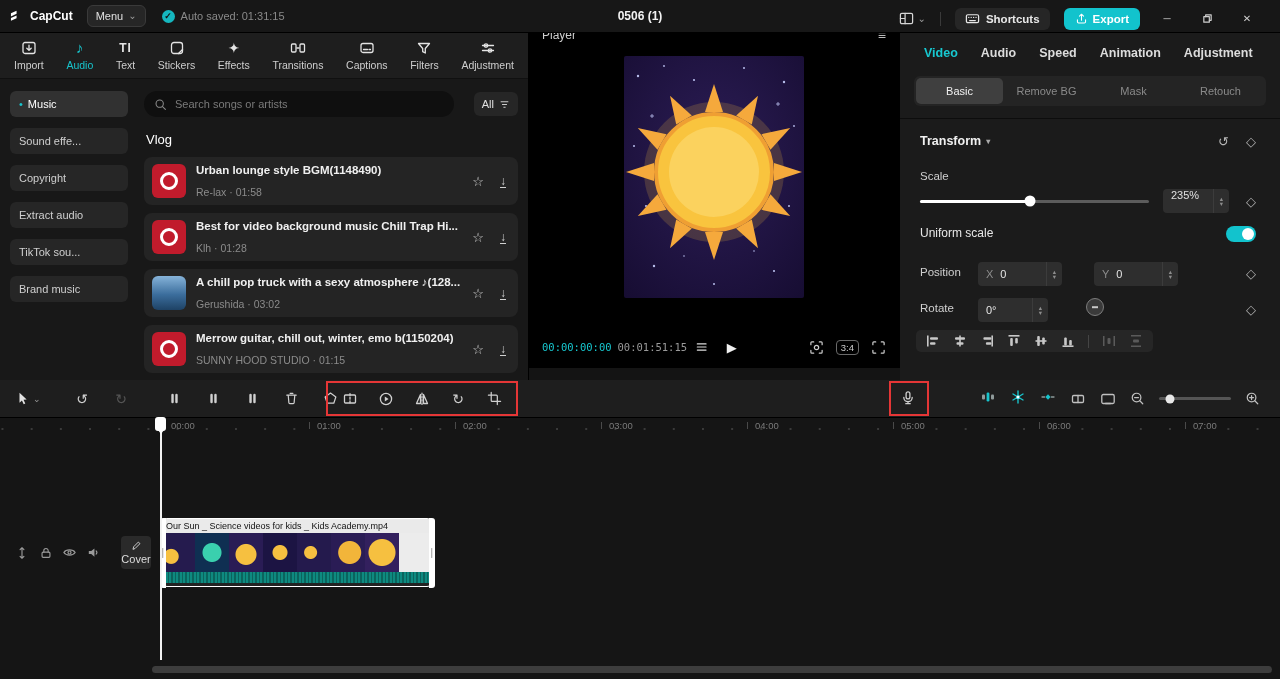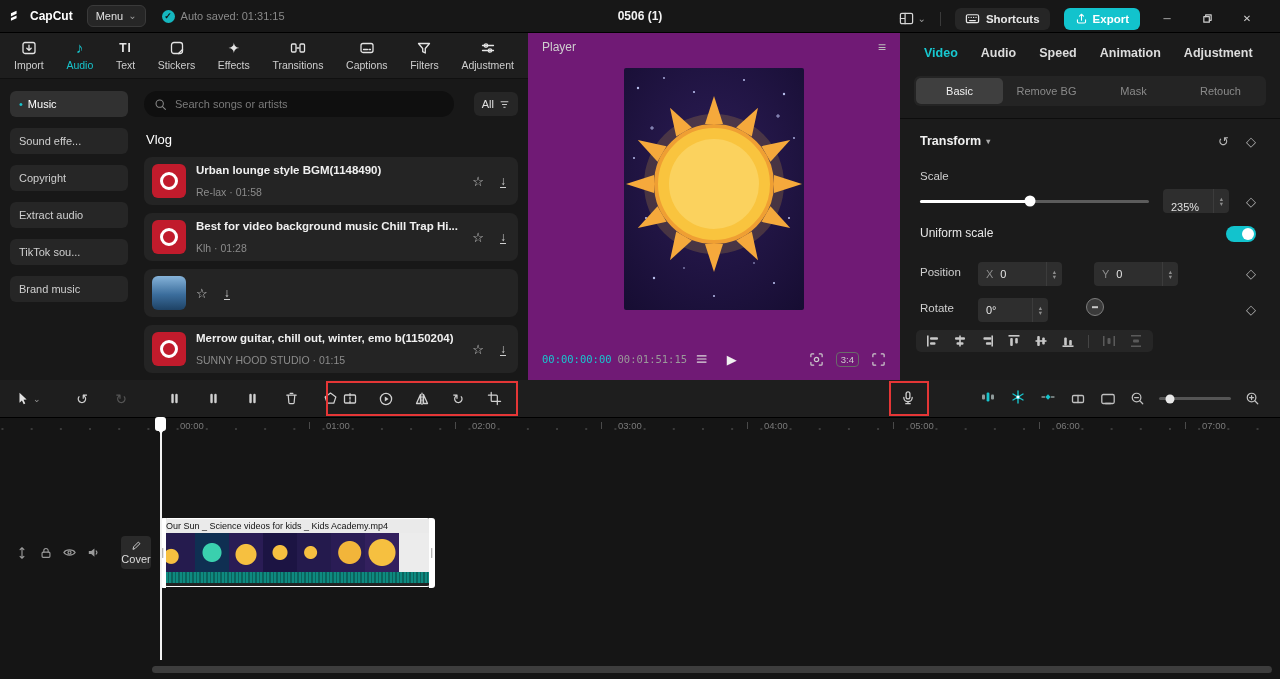--- a/index.html
+++ b/index.html
@@ -56,21 +56,21 @@
   .art.red{background:#c11b2c}
   .art.red::after{content:"";position:absolute;inset:8px;border:3.5px solid #fff;border-radius:50%}
   .art.photo{background:linear-gradient(180deg,#86b3d9 0%,#3b6d9c 55%,#1e4265 100%)}
   .song-info{flex:1;min-width:0}
   .song-title{font-size:11.5px;color:#f0f0f0;font-weight:bold;white-space:nowrap;overflow:hidden;text-overflow:ellipsis}
   .song-meta{font-size:10.5px;color:#8b8b8b;margin-top:10px}
   .song-actions{display:flex;gap:16px;color:#d0d0d0;font-size:13px;align-items:center}
   .dlg{border-bottom:1.5px solid currentColor;line-height:12px;font-size:12px}
 
   
-  .player{position:absolute;top:32px;left:528px;width:372px;height:348px;background:#701a75;border-right:1px solid #84cc16}
+  .player{position:absolute;top:20px;left:528px;width:372px;height:348px;background:#000000;border-right:1px solid #84cc16}
   .player-h{height:30px;display:flex;align-items:center;justify-content:space-between;padding:0 14px;
             color:#cfcfcf;font-size:12px}
   .pmenu{font-size:14px;color:#bbb}
   .stage{position:absolute;top:36px;left:96px;width:180px;height:242px;border-radius:2px;overflow:hidden}
   .pcontrols{position:absolute;left:0;right:0;top:312px;height:30px;display:flex;align-items:center;padding:0 14px}
   .times{display:flex;gap:6px;font-family:"DejaVu Sans Mono",monospace;font-size:10.5px}
   .time-cur{color:#17c8d0}.time-tot{color:#9a9a9a}
   .pc-mid{position:absolute;left:50%;transform:translateX(-46%);display:flex;gap:18px;align-items:center;color:#ddd}
   .play-g{font-size:13px;color:#f0f0f0}
   .pc-right{margin-left:auto;display:flex;gap:12px;align-items:flex-start;color:#ccc}
@@ -85,21 +85,21 @@
   .subtab.active{background:#3f3f3f;color:#f0f0f0}
   .insp-div{position:absolute;left:0;right:0;top:86px;height:1px;background:#0d0d0d}
   .t-head{position:absolute;left:20px;top:102px;display:flex;align-items:center;gap:5px;font-size:12.5px;font-weight:bold;color:#f0f0f0}
   .t-head .caret{font-size:8px;color:#aaa}
   .t-actions{position:absolute;right:24px;top:102px;display:flex;gap:17px;color:#b5b5b5;font-size:13px}
   .ins-lbl{position:absolute;left:20px;font-size:11.5px;color:#cfcfcf}
   .scale-row{position:absolute;top:156px;left:20px;right:24px;height:26px;display:flex;align-items:center}
   .slider{flex:1;position:relative;height:3px;background:#5c5c5c;border-radius:2px;margin-right:14px}
   .slider .fill{position:absolute;left:0;top:0;bottom:0;width:48%;background:#fff;border-radius:2px}
   .slider .thumb{position:absolute;left:48%;top:50%;transform:translate(-50%,-50%);width:11px;height:11px;border-radius:50%;background:#fff}
-  .valuebox{width:58px;height:24px;background:#2e2e2e;border-radius:4px;display:flex;align-items:flex-end;
+  .valuebox{width:58px;height:24px;background:#2e2e2e;border-radius:4px;display:flex;align-items:flex-start;
             font-size:11px;color:#e0e0e0;padding-left:8px}
   .stepper{margin-left:auto;width:15px;height:100%;display:flex;flex-direction:column;align-items:center;justify-content:center;
            color:#8d8d8d;font-size:6.5px;line-height:5.5px;border-left:1px solid #3c3c3c}
   .kf{color:#b5b5b5;font-size:13px;margin-left:17px}
   .uniform-lbl{position:absolute;left:20px;top:194px;font-size:12px;color:#e8e8e8}
   .toggle{position:absolute;right:24px;top:194px;width:30px;height:16px;border-radius:8px;background:#12c3cd}
   .toggle::after{content:"";position:absolute;right:2px;top:2px;width:12px;height:12px;background:#fff;border-radius:50%}
   .axisbox{position:absolute;height:24px;background:#2e2e2e;border-radius:4px;display:flex;align-items:center;
            padding-left:8px;font-size:11px;gap:7px}
   .axis-l{color:#8d8d8d}
@@ -124,21 +124,21 @@
   .mic-btn{position:absolute;left:894px;top:6px;width:28px;height:24px;display:flex;align-items:center;justify-content:center;color:#d0d0d0}
   .tb-right{position:absolute;right:14px;top:0;height:37px;display:flex;align-items:center;gap:14px;color:#c0c0c0}
   .zslider{position:relative;width:72px;height:3px;background:#555;border-radius:2px}
   .zslider .thumb{position:absolute;left:15%;top:50%;transform:translate(-50%,-50%);width:9px;height:9px;border-radius:50%;background:#e8e8e8}
 
   
   .timeline{position:absolute;top:417px;left:0;width:1280px;height:262px;background:#151515}
   .ruler{position:absolute;top:0;left:0;right:0;height:17px;color:#7a7a7a;font-size:9.5px;
          background-image:radial-gradient(circle,#3a3a3a 0.8px,transparent 0.9px);
          background-size:29.2px 8px;background-position:163px 8px;background-repeat:repeat-x}
-  .rl{position:absolute;top:3px;display:flex;gap:16px;align-items:center}
+  .rl{position:absolute;top:3px;display:flex;gap:7px;align-items:center}
   .rl i{width:1px;height:7px;background:#4a4a4a}
   .rl em{font-style:normal}
   .trk-icons{position:absolute;left:14px;top:128px;display:flex;gap:9px;color:#9a9a9a}
   .tico{width:15px;height:15px;display:flex;align-items:center;justify-content:center}
   .cover-btn{position:absolute;left:121px;top:119px;width:30px;height:33px;background:#2a2a2a;border-radius:4px;
              display:flex;flex-direction:column;align-items:center;justify-content:center;font-size:11px;color:#ddd;gap:2px}
   .clip{position:absolute;left:160px;top:101px;width:272px;height:67px;border:1.5px solid #fff;border-radius:7px;
         background:#222;z-index:3;overflow:visible}
   .clip-title{height:14px;background:#eaeaea;color:#111;font-size:9px;line-height:14px;padding:0 5px;
               white-space:nowrap;overflow:hidden;border-radius:1px 1px 0 0}
@@ -350,20 +350,24 @@
             <div class="song-title">Best for video background music Chill Trap Hi...</div>
             <div class="song-meta">Klh · 01:28</div>
           </div>
           <div class="song-actions">
             <span>☆</span>
             <span class="dlg">↓</span>
           </div>
         </div>
         <div class="song">
           <div class="art photo"></div>
+          <div class="song-info">
+            <div class="song-title">A chill pop truck with a sexy atmosphere ♪(128...</div>
+            <div class="song-meta">Gerushida · 03:02</div>
+          </div>
           <div class="song-actions">
             <span>☆</span>
             <span class="dlg">↓</span>
           </div>
         </div>
         <div class="song">
           <div class="art red"></div>
           <div class="song-info">
             <div class="song-title">Merrow guitar, chill out, winter, emo b(1150204)</div>
             <div class="song-meta">SUNNY HOOD STUDIO · 01:15</div>

